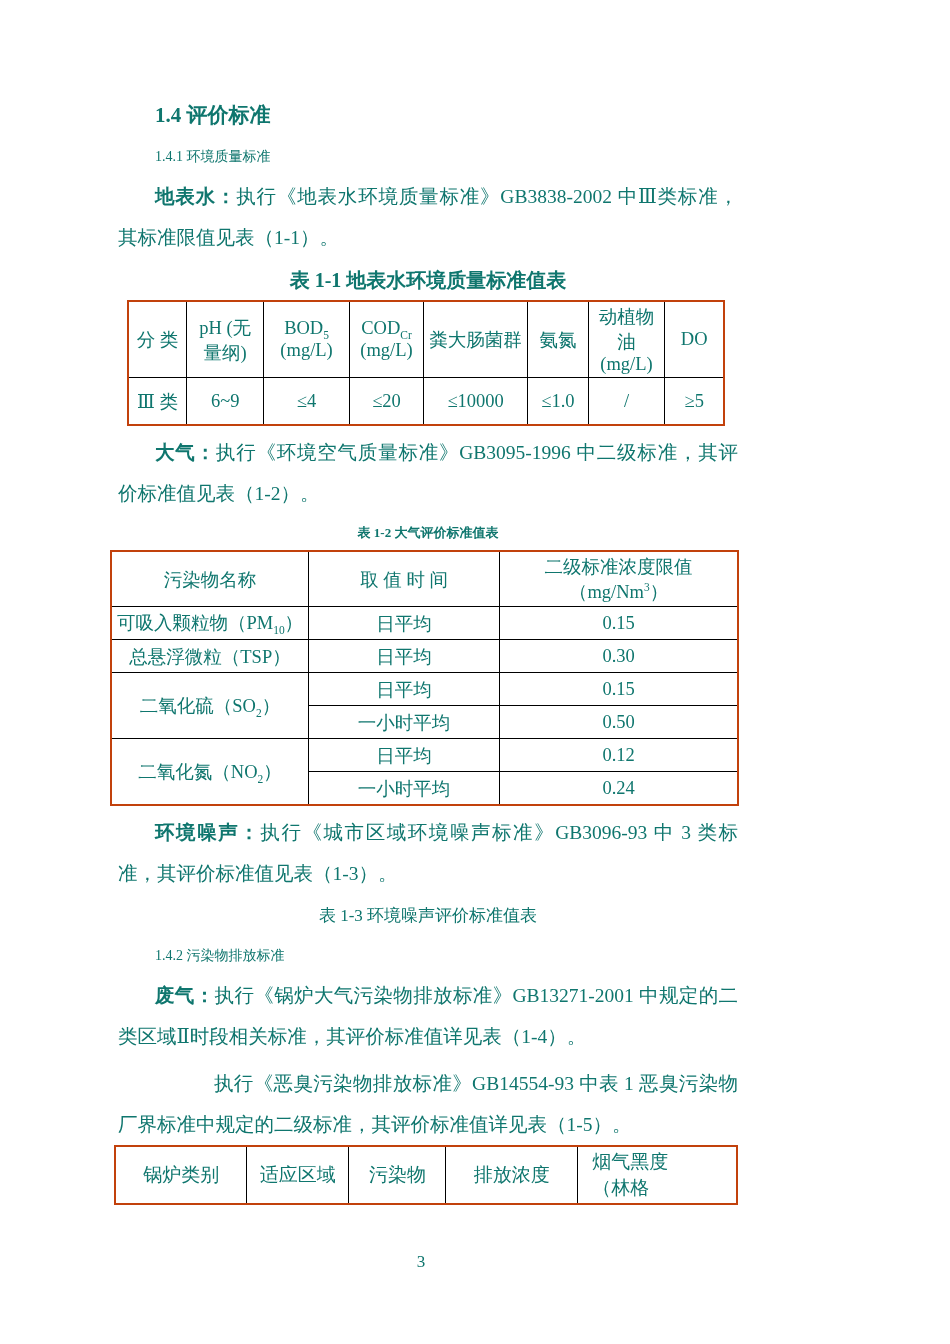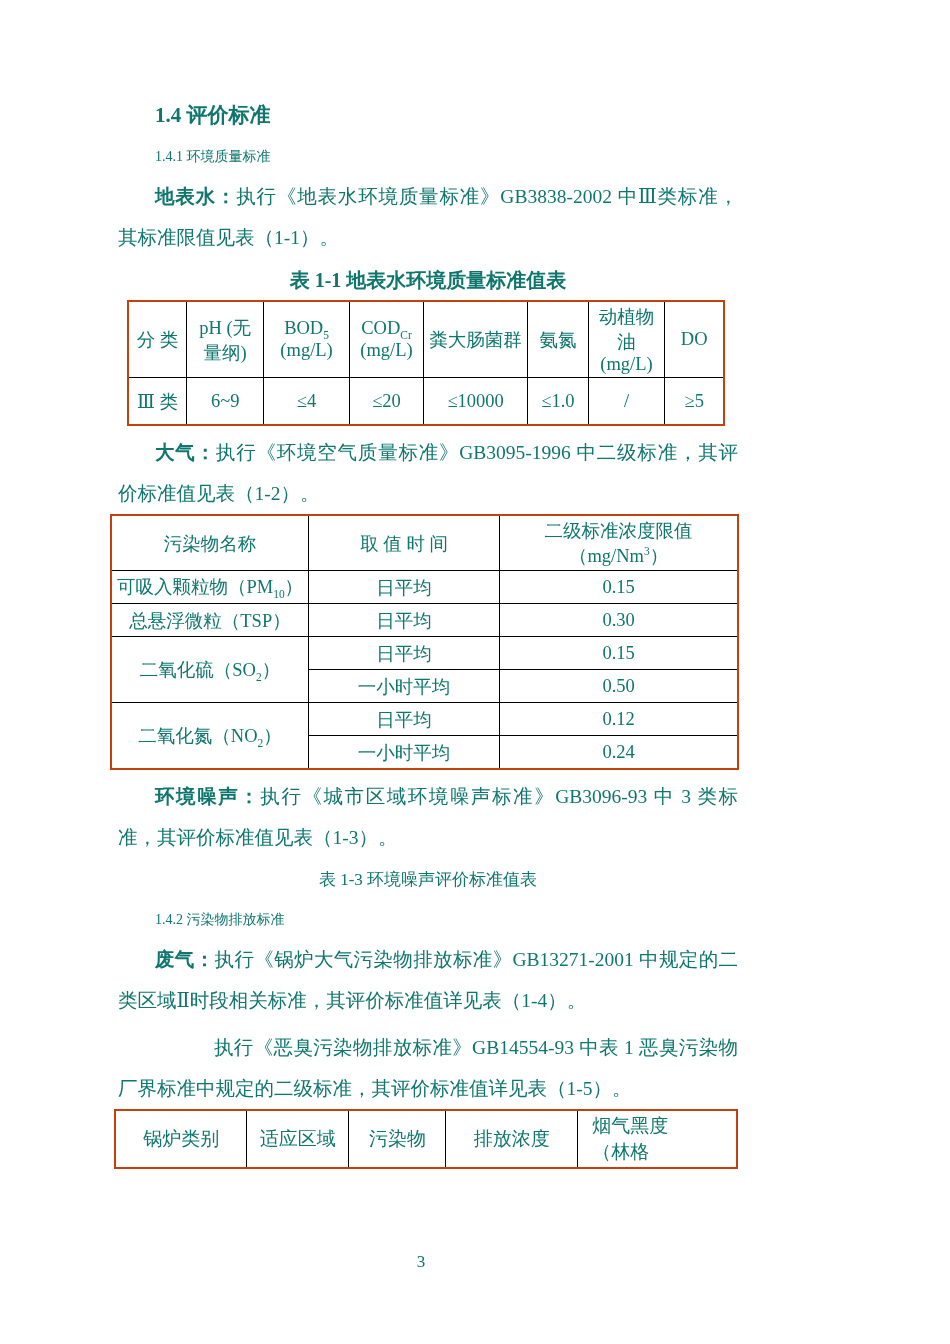--- a/index.html
+++ b/index.html
@@ -79,20 +79,21 @@
           <td>≤10000</td>
           <td>≤1.0</td>
           <td>/</td>
           <td>≥5</td>
         </tr>
       </tbody>
     </table>
 
   <p class="body"><span class="lead">大气：</span><span>执行《环境空气质量标准》GB3095-1996 中二级标准，其评价标准值见表（1-2）。</span></p>
 
+  <div class="cap-sm">表 1-2 大气评价标准值表</div>
   <table class="t2">
       <colgroup>
         <col style="width: 31.5%;">
         <col style="width: 30.5%;">
         <col style="width: 38%;">
       </colgroup>
       <thead>
         <tr>
           <th>污染物名称</th>
           <th>取 值 时 间</th>

